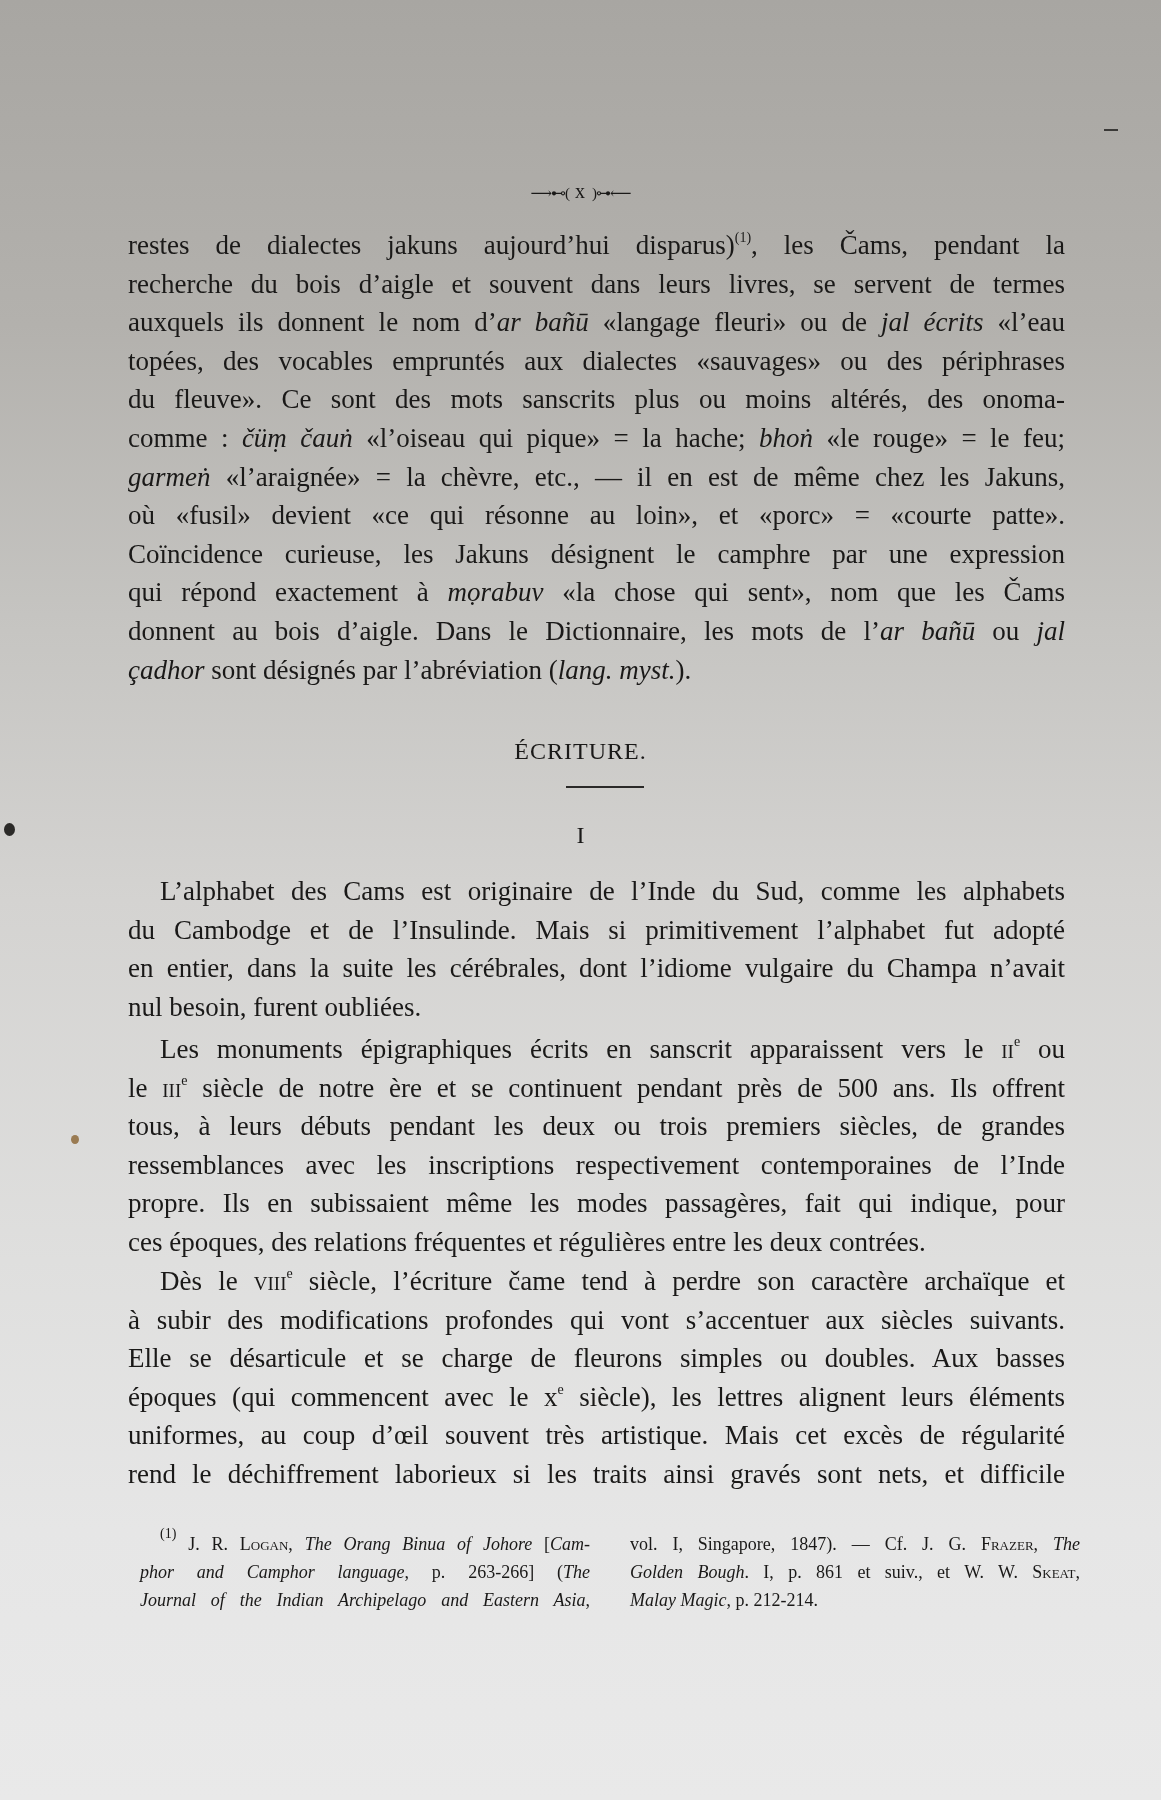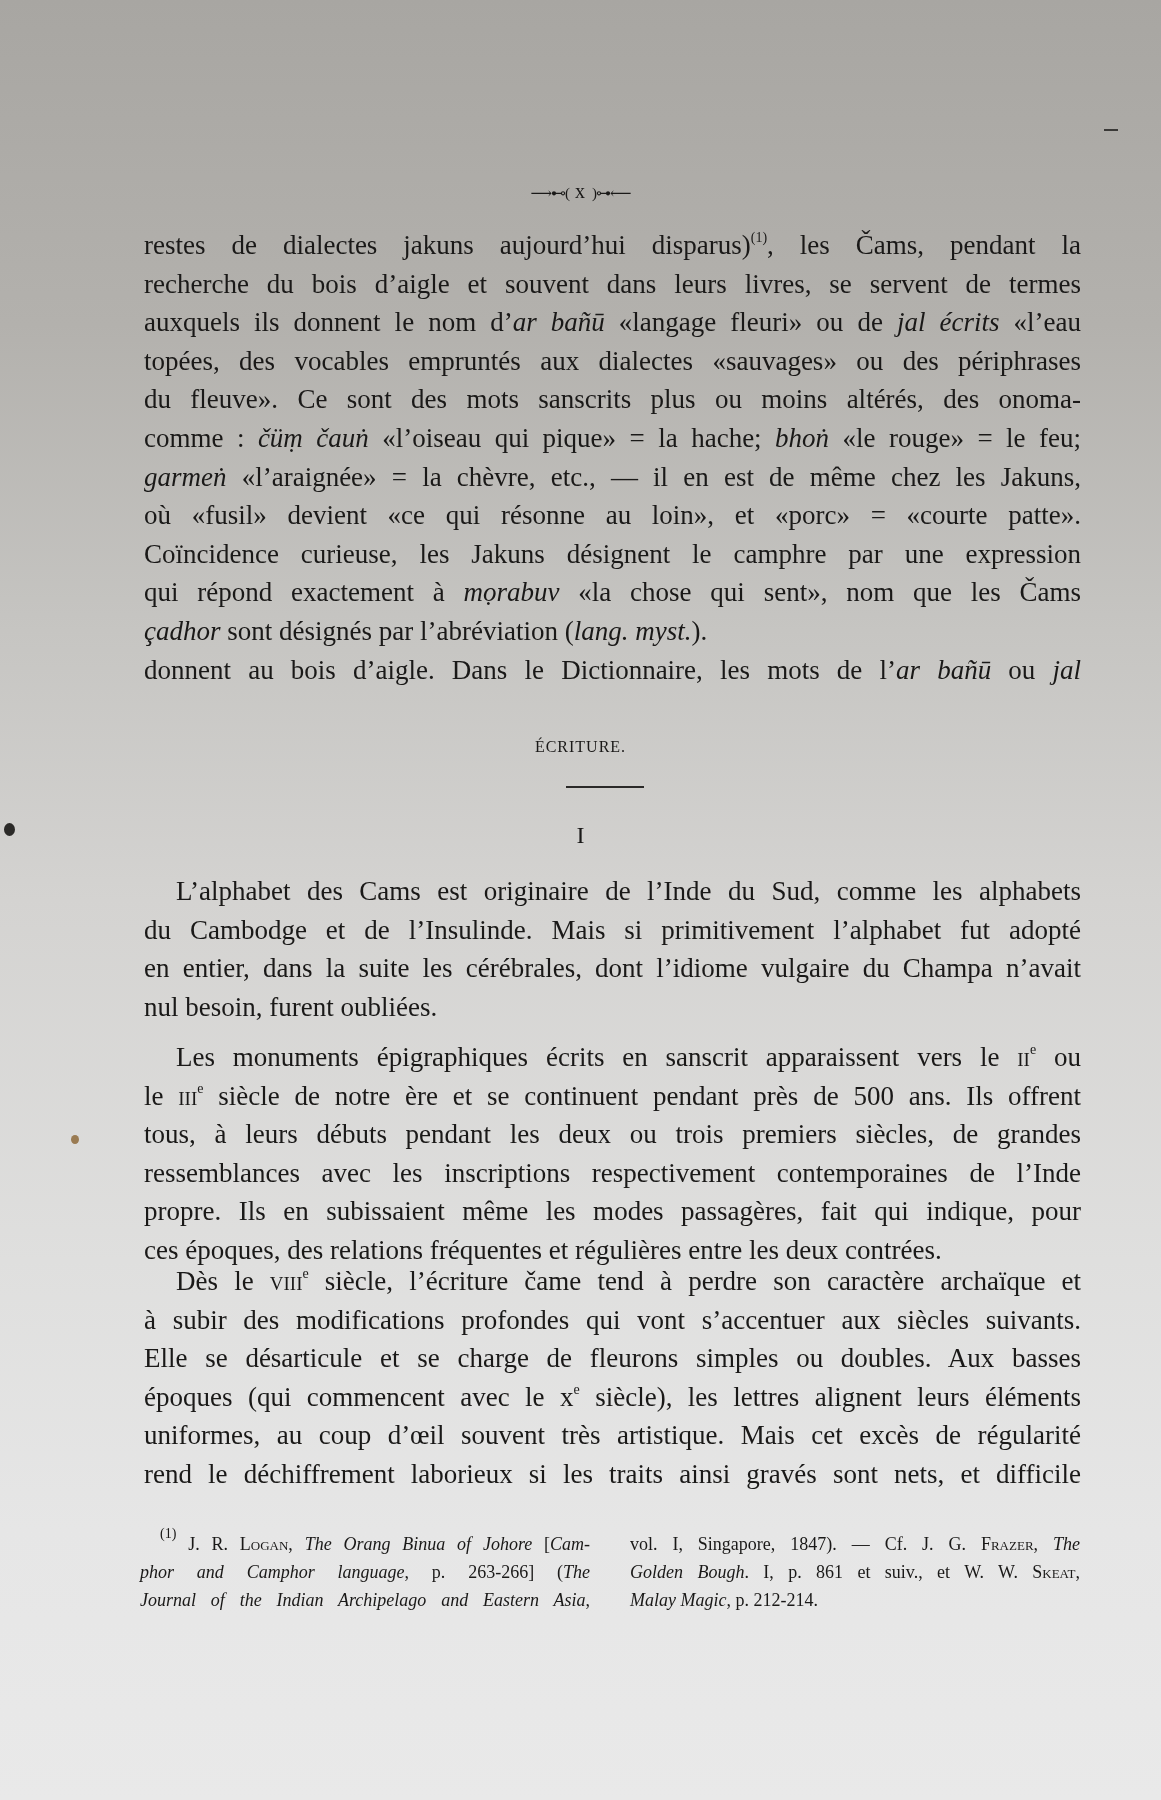--- a/index.html
+++ b/index.html
@@ -17,39 +17,39 @@
       top: 180px;
       left: 0;
       width: 1161px;
       text-align: center;
       font-size: 20px;
       letter-spacing: 1px;
     }
     .page-header .orn { font-size: 15px; letter-spacing: -1px; }
     .body-text {
       position: absolute;
-      left: 144px;
+      left: 128px;
       width: 937px;
       font-size: 27px;
       line-height: 38.6px;
       text-align: justify;
       font-stretch: condensed;
     }
     .line { display: block; text-align: justify; text-align-last: justify; white-space: nowrap; }
     .line.last { text-align-last: left; }
     i { }
     sup { font-size: 14px; vertical-align: 12px; line-height: 0; }
     .sc { font-variant: small-caps; }
     .section-title {
       position: absolute;
       top: 738px;
       left: 0;
       width: 1161px;
       text-align: center;
-      font-size: 16px;
+      font-size: 24px;
       letter-spacing: 1px;
     }
     .section-rule {
       position: absolute;
       top: 786px;
       left: 566px;
       width: 78px;
       height: 2px;
       background: #2a2928;
     }
@@ -96,36 +96,36 @@
   <span class="line"><span>restes de dialectes jakuns aujourd’hui disparus)</span><sup>(1)</sup><span>, les Čams, pendant la</span></span>
   <span class="line"><span>recherche du bois d’aigle et souvent dans leurs livres, se servent de termes</span></span>
   <span class="line"><span>auxquels ils donnent le nom d’</span><i>ar bañū</i><span> «langage fleuri» ou de </span><i>jal écrits</i><span> «l’eau</span></span>
   <span class="line"><span>topées, des vocables empruntés aux dialectes «sauvages» ou des périphrases</span></span>
   <span class="line"><span>du fleuve». Ce sont des mots sanscrits plus ou moins altérés, des onoma-</span></span>
   <span class="line"><span>comme : </span><i>čüṃ čauṅ</i><span> «l’oiseau qui pique» = la hache; </span><i>bhoṅ</i><span> «le rouge» = le feu;</span></span>
   <span class="line"><i>garmeṅ</i><span> «l’araignée» = la chèvre, etc., — il en est de même chez les Jakuns,</span></span>
   <span class="line"><span>où «fusil» devient «ce qui résonne au loin», et «porc» = «courte patte».</span></span>
   <span class="line"><span>Coïncidence curieuse, les Jakuns désignent le camphre par une expression</span></span>
   <span class="line"><span>qui répond exactement à </span><i>mọrabuv</i><span> «la chose qui sent», nom que les Čams</span></span>
+  <span class="line"><span>donnent au bois d’aigle. Dans le Dictionnaire, les mots de l’</span><i>ar bañū</i><span> ou </span><i>jal</i></span>
   <span class="line last"><i>çadhor</i><span> sont désignés par l’abréviation (</span><i>lang. myst.</i><span>).</span></span>
-  <span class="line"><span>donnent au bois d’aigle. Dans le Dictionnaire, les mots de l’</span><i>ar bañū</i><span> ou </span><i>jal</i></span>
 </div>
 
 <div class="section-title">ÉCRITURE.</div>
 <div class="section-rule"></div>
 <div class="section-num">I</div>
 
 <div class="body-text" style="top:872px;">
   <span class="line" style="padding-left:32px;">L’alphabet des Cams est originaire de l’Inde du Sud, comme les alphabets</span>
   <span class="line">du Cambodge et de l’Insulinde. Mais si primitivement l’alphabet fut adopté</span>
   <span class="line">en entier, dans la suite les cérébrales, dont l’idiome vulgaire du Champa n’avait</span>
   <span class="line last">nul besoin, furent oubliées.</span>
 </div>
 
-<div class="body-text" style="top:1030px;margin-top:8px;">
+<div class="body-text" style="top:1030px;">
   <span class="line" style="padding-left:32px;"><span>Les monuments épigraphiques écrits en sanscrit apparaissent vers le </span><span class="sc">ii</span><sup>e</sup><span> ou</span></span>
   <span class="line"><span>le </span><span class="sc">iii</span><sup>e</sup><span> siècle de notre ère et se continuent pendant près de 500 ans. Ils offrent</span></span>
   <span class="line"><span>tous, à leurs débuts pendant les deux ou trois premiers siècles, de grandes</span></span>
   <span class="line"><span>ressemblances avec les inscriptions respectivement contemporaines de l’Inde</span></span>
   <span class="line"><span>propre. Ils en subissaient même les modes passagères, fait qui indique, pour</span></span>
   <span class="line last"><span>ces époques, des relations fréquentes et régulières entre les deux contrées.</span></span>
 </div>
 
 <div class="body-text" style="top:1262px;">
   <span class="line" style="padding-left:32px;"><span>Dès le </span><span class="sc">viii</span><sup>e</sup><span> siècle, l’écriture čame tend à perdre son caractère archaïque et</span></span>

